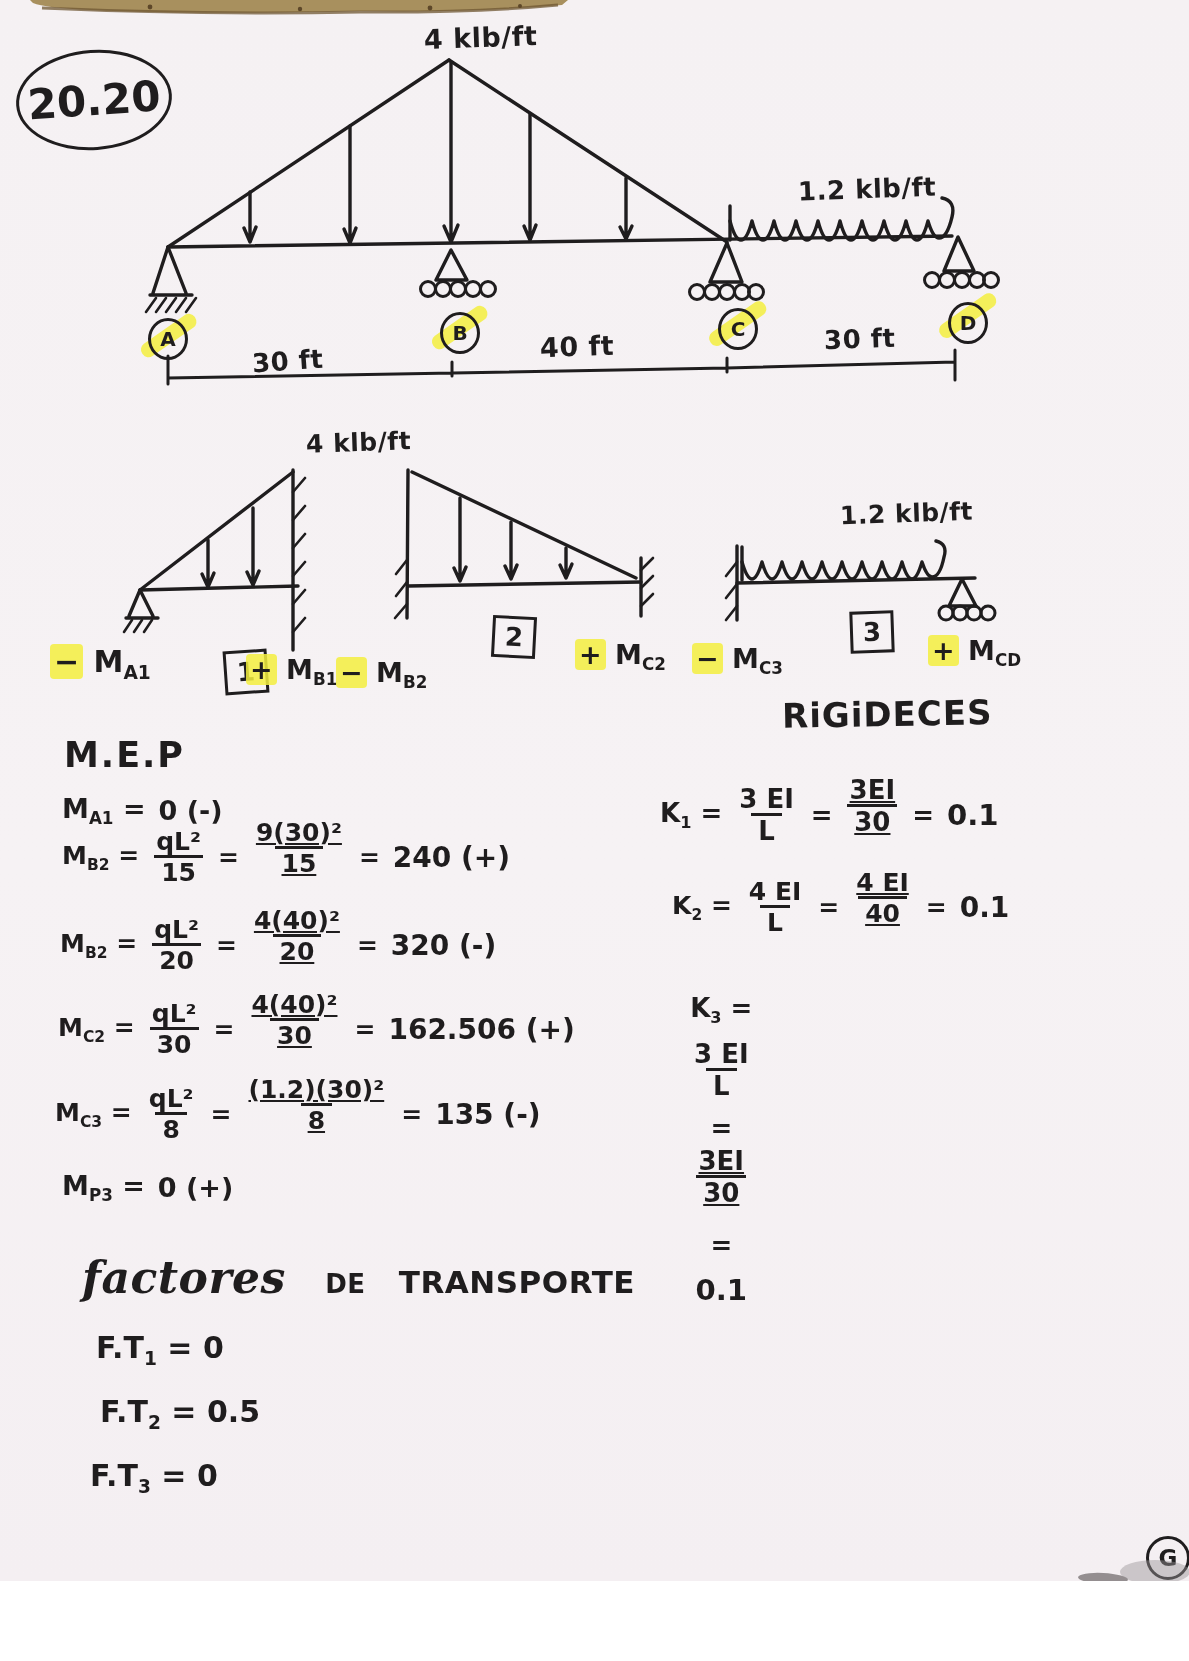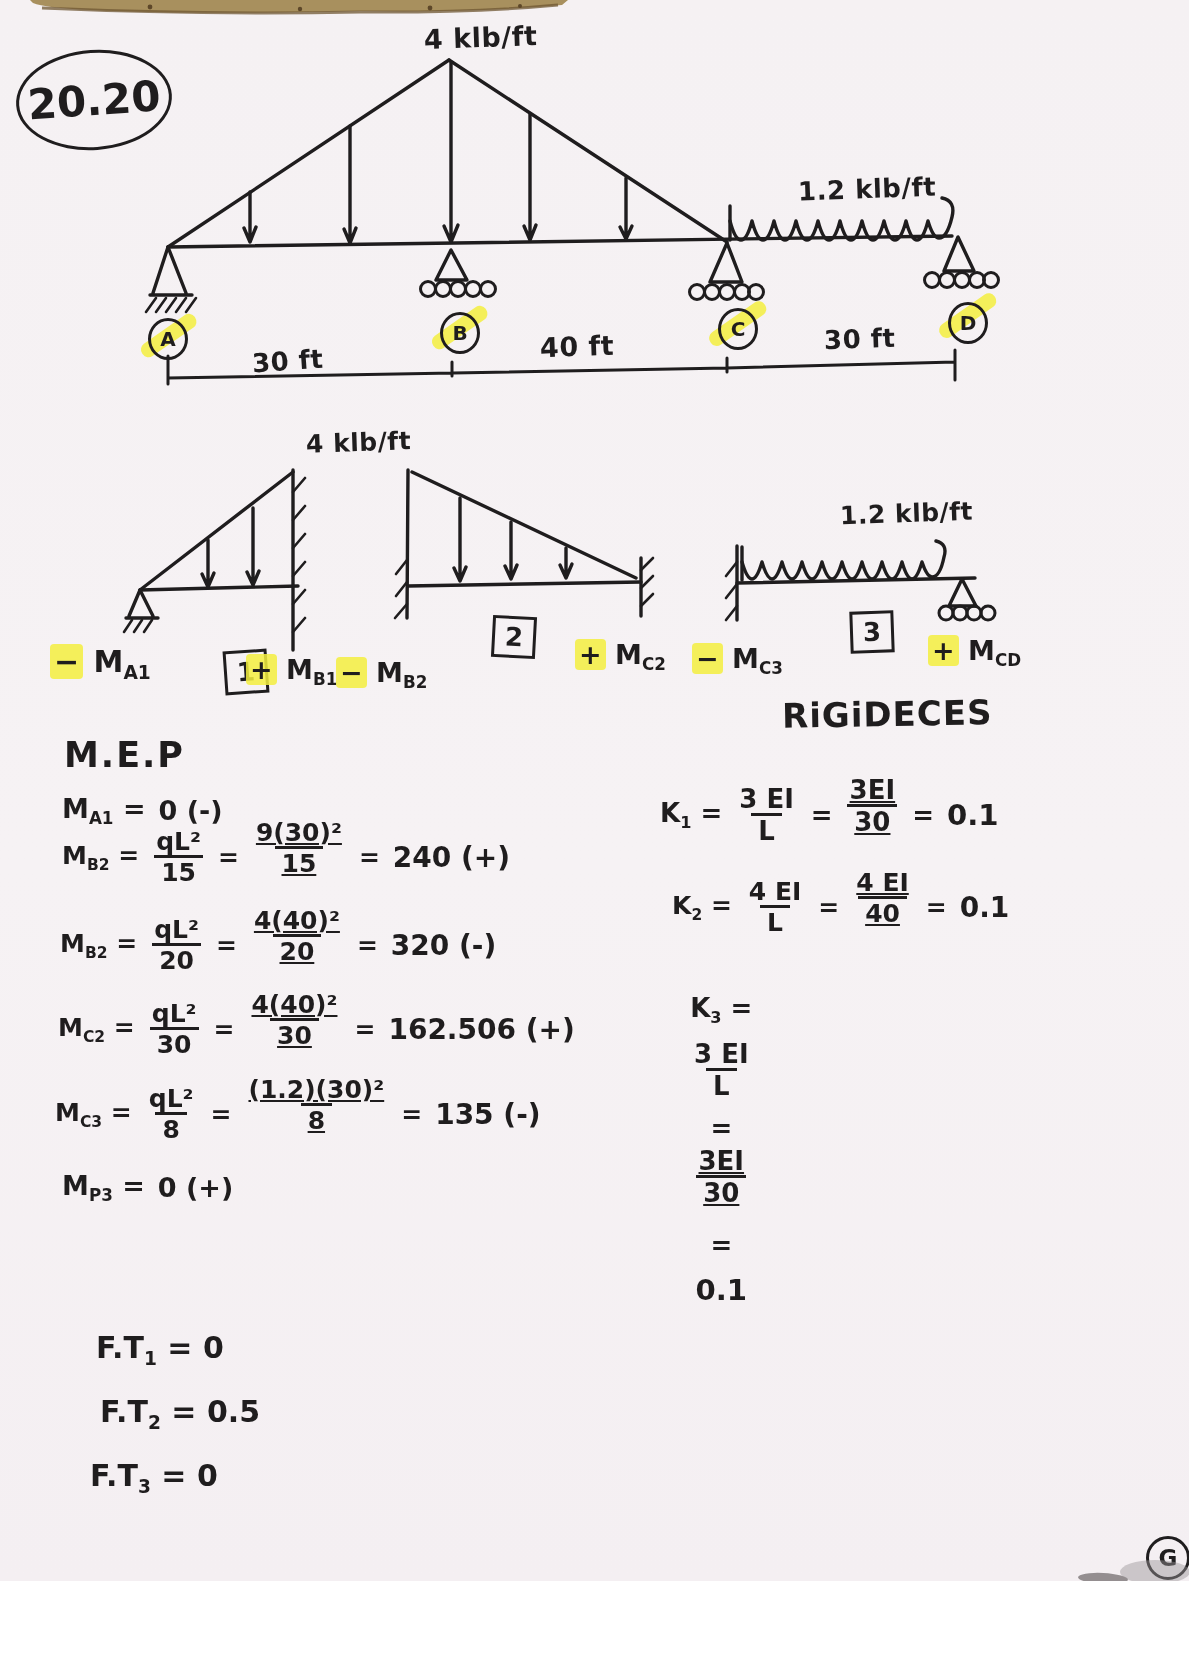--- a/index.html
+++ b/index.html
@@ -310,20 +310,25 @@
       </span>
     <span>=</span>
     <span class="fr up">
         <span class="n">3EI</span>
         <span class="d">30</span>
       </span>
     <span>=</span>
     <span class="res">0.1</span>
   </div>
 
+  <div class="hw" style="left:82px;top:1252px;font-size:31px;">
+    <span style="font-family:'DejaVu Serif',serif;font-style:italic;font-size:44px;">factores</span>
+    <span style="font-size:26px;margin-left:28px;">DE</span>
+    <span style="margin-left:22px;">TRANSPORTE</span>
+  </div>
 
   <div class="ft" style="left:96px;top:1330px;font-size:30px;">
     <span>F.T</span><sub>1</sub>
     <span>= 0</span>
   </div>
   <div class="ft" style="left:100px;top:1394px;font-size:30px;">
     <span>F.T</span><sub>2</sub>
     <span>= 0.5</span>
   </div>
   <div class="ft" style="left:90px;top:1458px;font-size:30px;">

